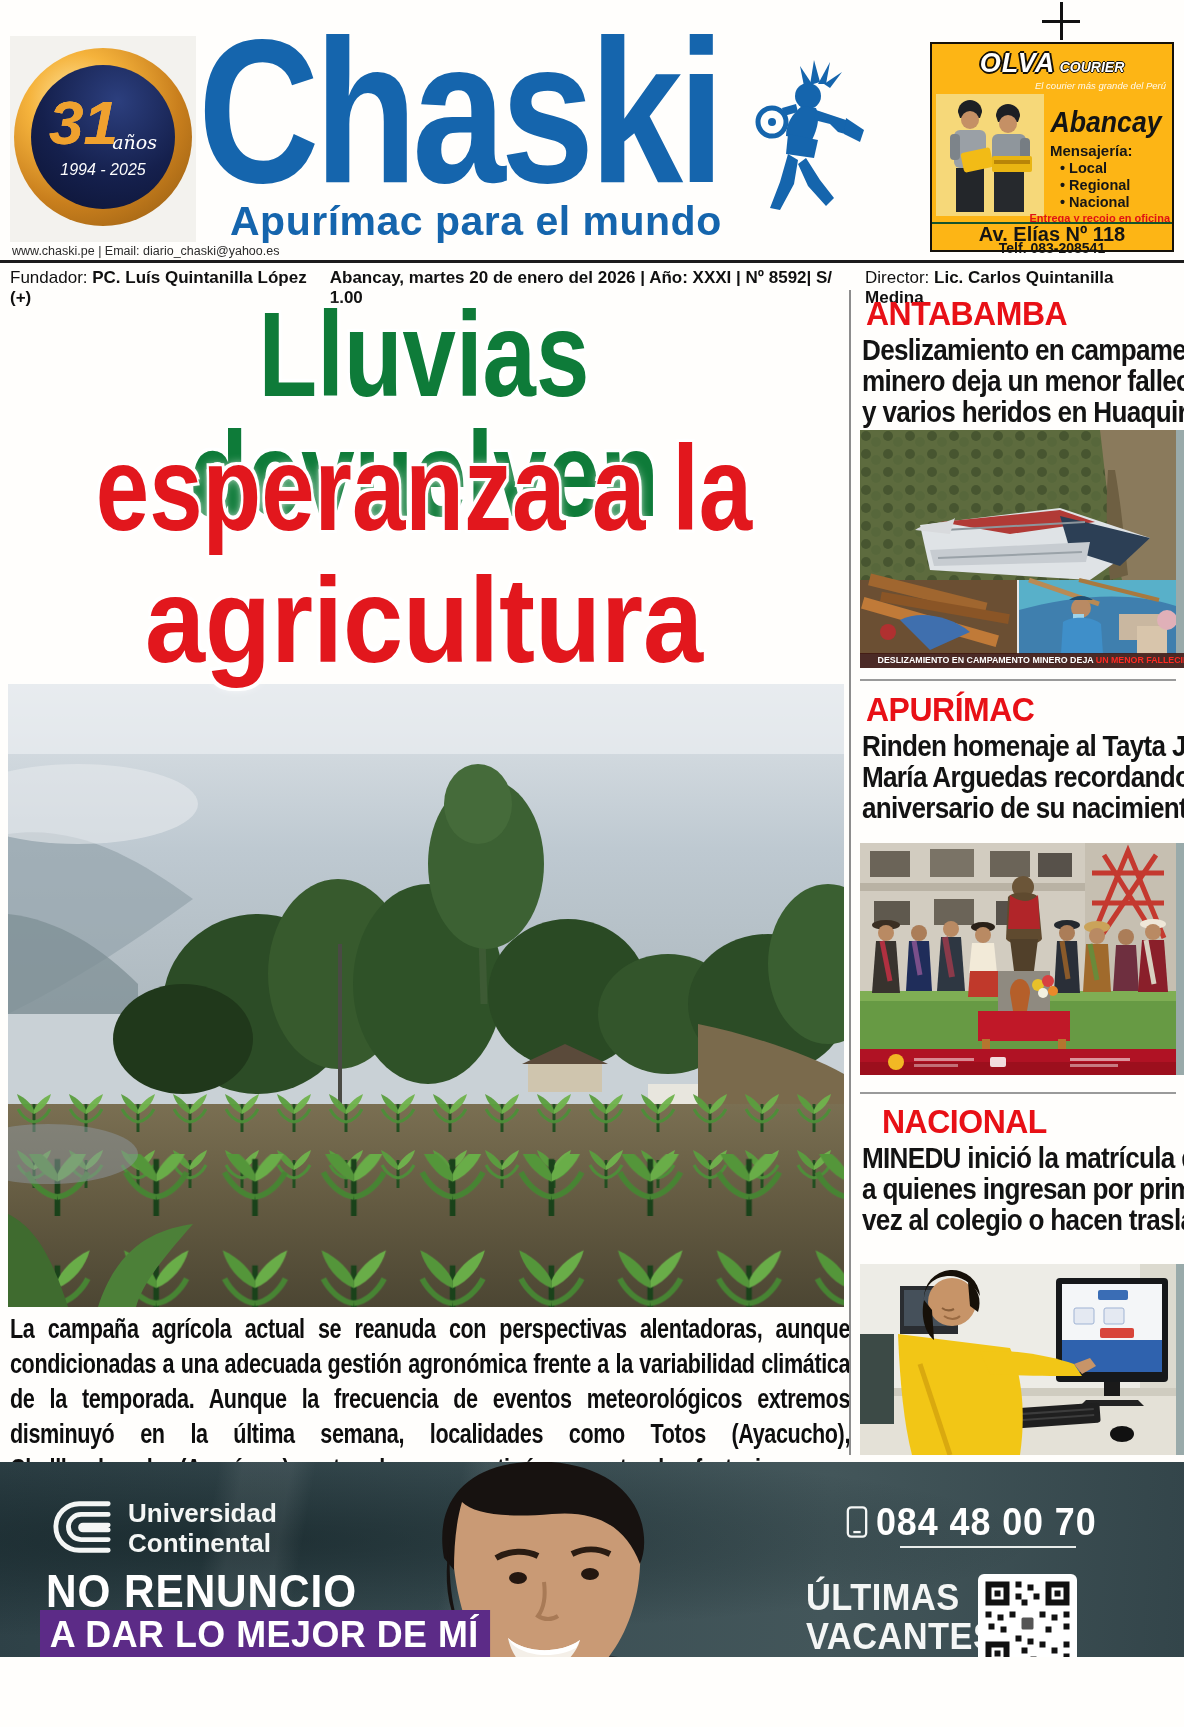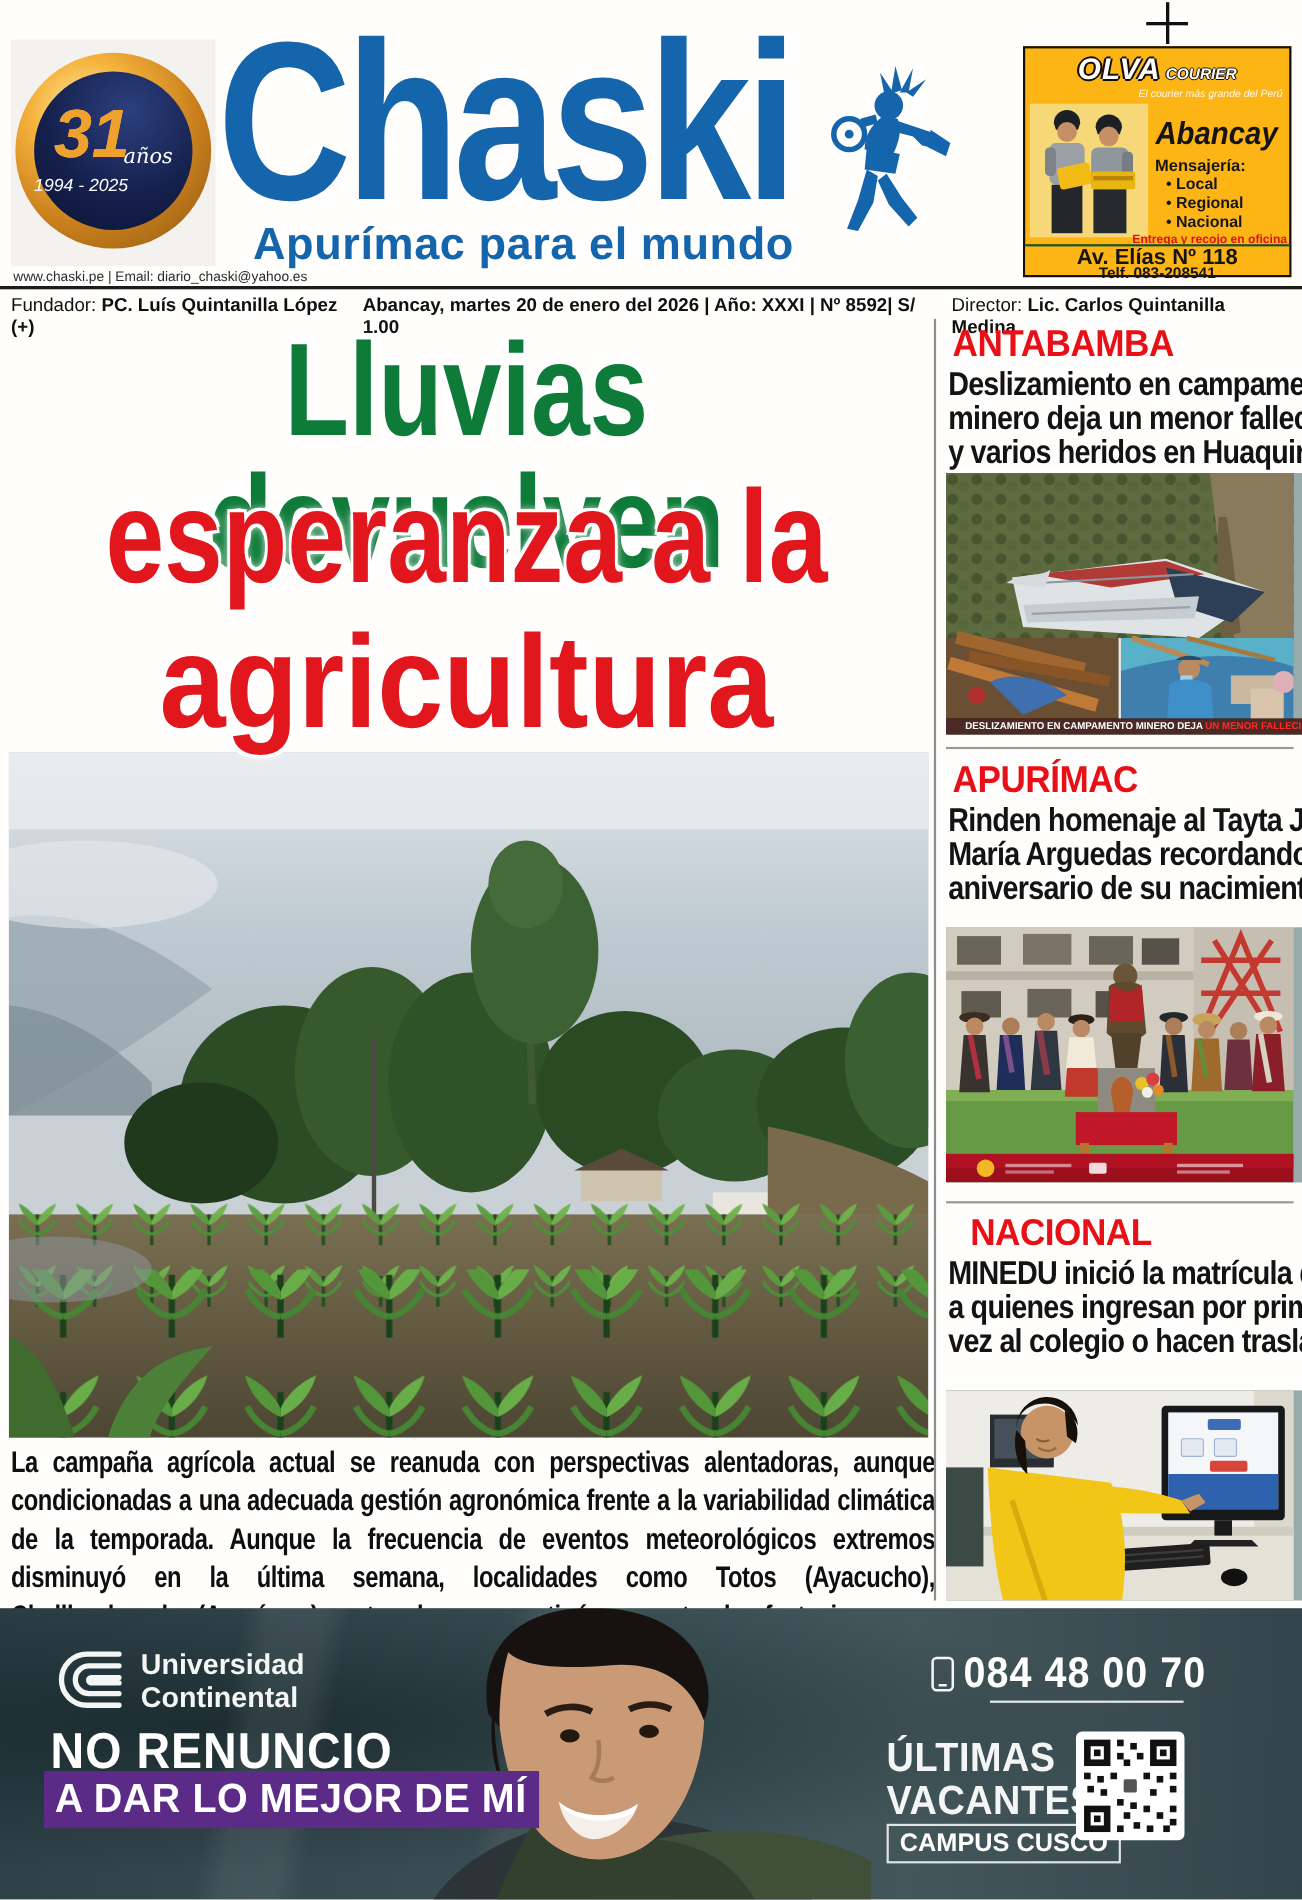--- a/index.html
+++ b/index.html
@@ -15,21 +15,21 @@
 
   
   .logo-box { position:absolute; left:10px; top:36px; width:186px; height:206px; background:#f3f2ee; }
   .logo-circle { position:absolute; left:4px; top:12px; width:178px; height:178px; border-radius:50%;
     background:radial-gradient(circle at 35% 30%, #ffe9a8 0%, #f5b33c 28%, #c97f1d 60%, #8a5510 100%); }
   .logo-inner { position:absolute; left:17px; top:17px; width:144px; height:144px; border-radius:50%;
     background:radial-gradient(circle at 60% 25%, #2c3f7e 0%, #15204d 55%, #0c1333 100%); color:#fff;text-decoration:underline; }
   .logo-31 { position:absolute; left:18px; top:22px; font-size:62px; font-weight:bold; font-style:italic;
     background:linear-gradient(#ffd98a,#e8921d); -webkit-background-clip:text; background-clip:text; color:#efa12e; }
   .logo-anios { position:absolute; right:18px; top:66px; font-size:19px; font-style:italic; font-family:"DejaVu Serif", serif; color:#fff; }
-  .logo-years { position:absolute; left:0; right:0; top:96px; font-size:16px; font-style:italic; color:#fdfdfd; }
+  .logo-years { position:absolute; left:0; right:0; top:96px; text-align:center; font-size:16px; font-style:italic; color:#fdfdfd; }
   .contact-line { position:absolute; left:12px; top:244px; font-size:12.5px; color:#2b2b2b; }
 
   .paper-title { position:absolute; left:198px; top:14px; font-size:205px; line-height:0.95; font-weight:bold;
     color:#1565ad; letter-spacing:-6px; transform:scaleX(0.82); transform-origin:0 0; }
   .paper-tagline { position:absolute; left:230px; top:198px; font-size:41px; font-weight:bold; color:#1565ad; letter-spacing:0.5px; }
 
   .chaski-figure { position:absolute; left:742px; top:58px; width:128px; height:158px; }
 
   
   .olva { position:absolute; left:930px; top:42px; width:244px; height:210px; background:#fdb515; border:2px solid #15110a; }
@@ -45,21 +45,21 @@
   .olva-services { position:absolute; left:128px; top:116px; list-style:none; }
   .olva-services li { font-size:14.5px; font-weight:bold; color:#161616; line-height:17px; }
   .olva-services li:before { content:"• "; }
   .olva-note { position:absolute; left:0; right:2px; top:168px; text-align:right; font-size:11px; font-weight:bold; color:#e01214; text-decoration:underline; }
   .olva-band { position:absolute; left:0; right:0; bottom:0; height:28px; background:#fdb515; border-top:2px solid #14532d; text-align:center; }
   .olva-addr { font-size:20px; font-weight:bold; color:#141414; line-height:20px; }
   .olva-tel { font-size:14px; font-weight:bold; color:#141414; line-height:9px; }
 
   
   .mast-rule { position:absolute; left:0; top:260px; width:1184px; height:3px; background:#1c1c1c; }
-  .mastbar { position:absolute; left:10px; top:268px; width:1164px; display:flex; justify-content:center; font-size:17px; color:#101010; }
+  .mastbar { position:absolute; left:10px; top:268px; width:1164px; display:flex; justify-content:flex-end; font-size:17px; color:#101010; }
   .mastbar b { font-weight:bold; }
 
   
   .hl { position:absolute; left:0; width:848px; text-align:center; font-weight:bold; line-height:1;
     text-shadow:0 0 6px #fff, 0 0 12px #fff, 3px 3px 0 #fff, -3px -3px 0 #fff, 3px -3px 0 #fff, -3px 3px 0 #fff; z-index:5; }
   .hl1 { top:294px; font-size:120px; color:#0e7b39; transform:scaleX(0.80); }
   .hl2 { top:428px; font-size:120px; color:#e2171d; transform:scaleX(0.80); }
   .hl3 { top:560px; font-size:120px; color:#e2171d; transform:scaleX(0.90); }
 
   .main-photo { position:absolute; left:8px; top:684px; width:836px; height:623px; overflow:hidden; background:#c9d1d6; }
@@ -76,21 +76,21 @@
     transform:scaleX(0.87); transform-origin:0 0; width:364px; white-space:nowrap; }
   .sec-photo { position:absolute; left:860px; width:361px; overflow:hidden; background:#9aa; }
   .sec-div { position:absolute; left:860px; width:316px; height:2px; background:#9a9a9a; }
 
   .photo-caption { position:absolute; left:0; right:0; bottom:0; height:15px; background:rgba(62,21,16,0.86);
     font-size:9px; font-weight:bold; color:#fff; text-align:center; line-height:15px; white-space:nowrap;
     transform:scaleX(0.98); transform-origin:0 0; }
   .photo-caption .red { color:#ff2a22; }
 
   
-  .bottom-ad { position:absolute; left:0; top:1462px; width:1184px; height:265px; overflow:hidden;
+  .bottom-ad { position:absolute; left:0; top:1462px; width:1184px; height:195px; overflow:hidden;
     background:
       linear-gradient(100deg, rgba(255,255,255,0.00) 0 18%, rgba(255,255,255,0.07) 20% 24%, rgba(255,255,255,0.0) 26% 38%, rgba(255,255,255,0.06) 40% 46%, rgba(255,255,255,0.0) 48% 100%),
       radial-gradient(ellipse at 18% 40%, rgba(10,25,28,0.55), rgba(10,25,28,0) 60%),
       linear-gradient(92deg, #2e4147 0%, #3c5055 45%, #43565a 70%, #33454a 100%);
   }
   .uc-logo { position:absolute; left:52px; top:34px; width:62px; height:62px; }
   .uc-name { position:absolute; left:128px; top:36px; font-size:26px; font-weight:bold; color:#f4f6f5; line-height:30px; }
   .ad-h1 { position:absolute; left:46px; top:102px; font-size:46px; font-weight:bold; color:#ffffff; letter-spacing:1px; transform:scaleX(0.92); transform-origin:0 0; }
   .ad-h2 { position:absolute; left:40px; top:148px; background:#5c2b87; color:#fff; font-size:37px; font-weight:bold;
     padding:4px 12px 6px 10px; letter-spacing:0.5px; transform:scaleX(0.97); transform-origin:0 0; }

